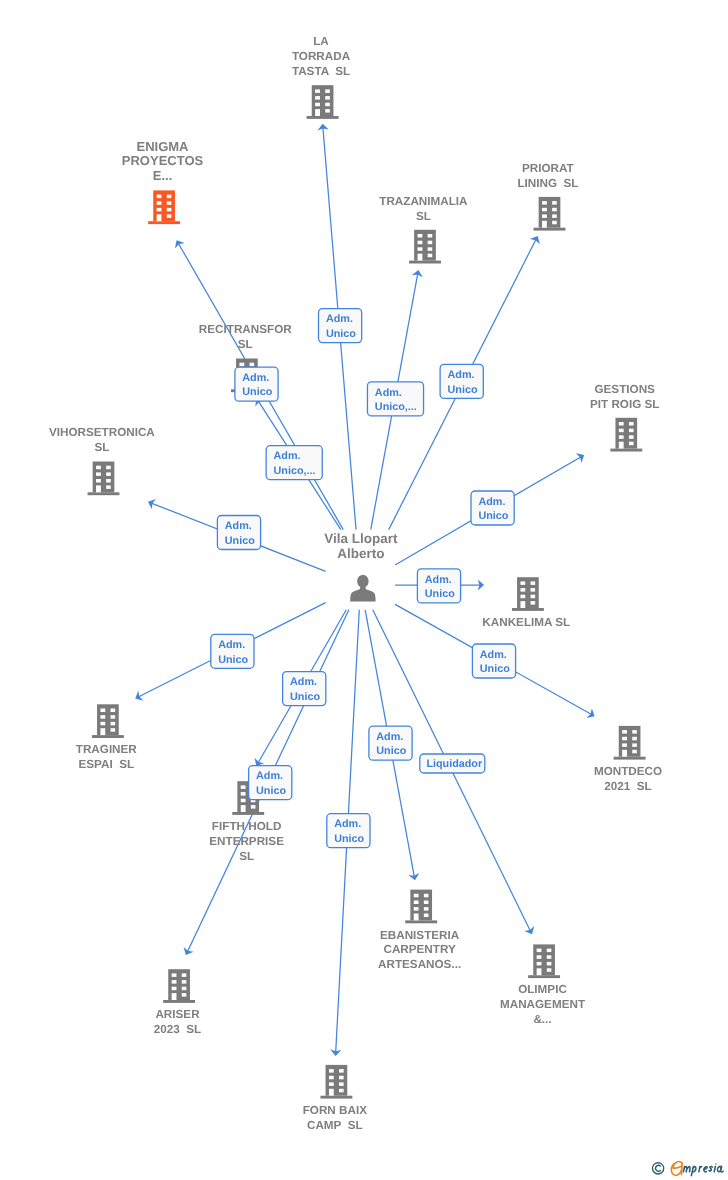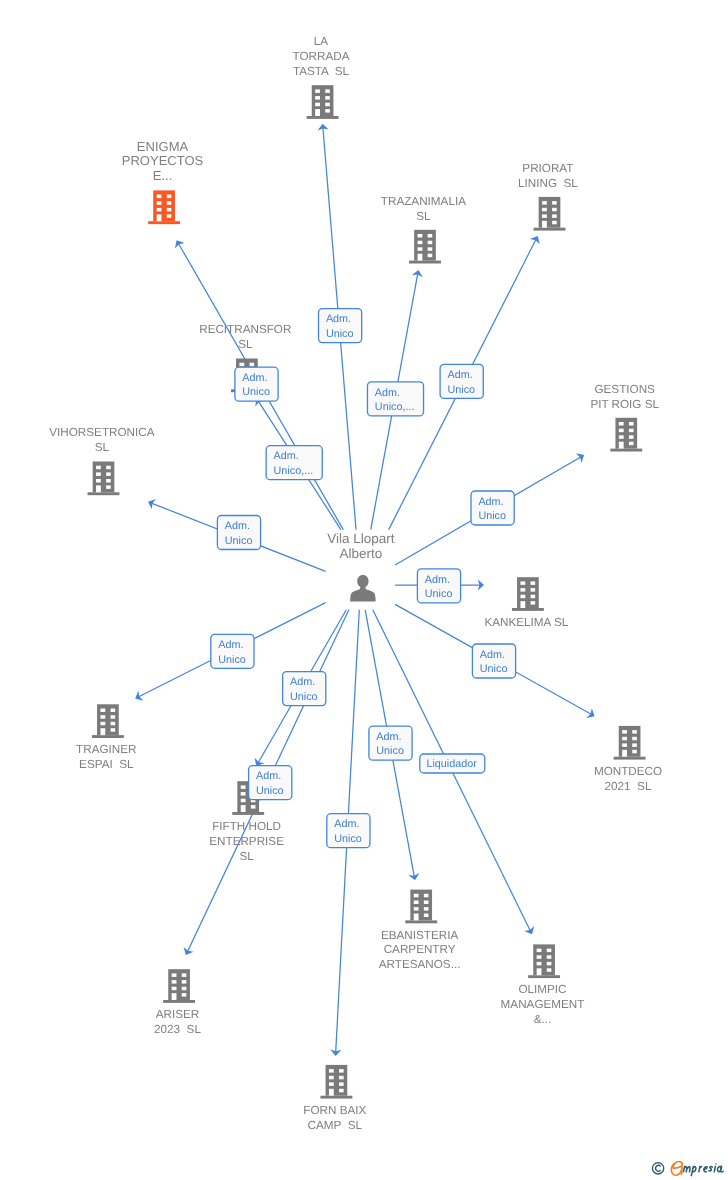--- a/index.html
+++ b/index.html
@@ -1,21 +1,21 @@
 <!DOCTYPE html>
 <html><head>
 <meta charset="utf-8">
 <title>Empresia corporate network graph</title>
 <style>
   html,body{margin:0;padding:0;background:#ffffff;}
   body{width:728px;height:1180px;overflow:hidden;
        font-family:"Liberation Sans",sans-serif;
        -webkit-font-smoothing:antialiased;
        text-rendering:geometricPrecision;}
-  #canvas{position:relative;width:728px;height:1180px;background:#fff;}
+  #canvas{position:relative;width:728px;height:1180px;background:#fff;font-weight:bold;}
   #graph{position:absolute;left:0;top:0;}
   .nodelabel{font-family:"Liberation Sans",sans-serif;font-size:11.7px;fill:#7f7f7f;
              white-space:pre;}
   .nodelabel.main{font-size:13px;}
   .nodelabel.center{font-size:13.5px;}
   .edgelabeltext{font-family:"Liberation Sans",sans-serif;font-size:10.8px;fill:#3d7fd6;}
   .edgebox{fill:#f9f9f9;stroke:#4285dc;stroke-width:1.3;}
   .edgeline{stroke:#4285dc;stroke-width:1.25;fill:none;}
   #logo{position:absolute;right:0px;bottom:2px;line-height:0;}
 </style>

